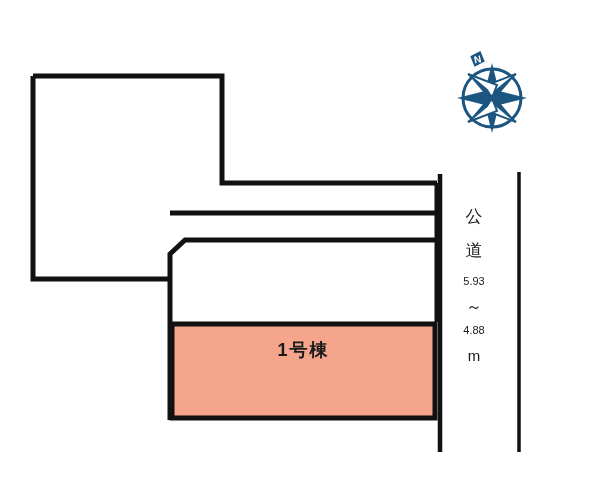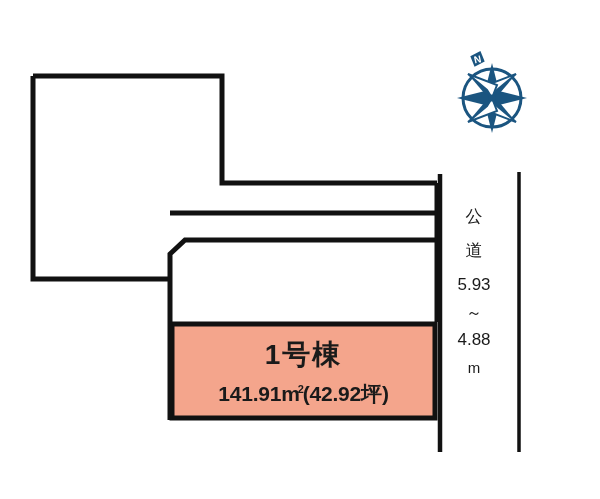--- a/index.html
+++ b/index.html
@@ -31,21 +31,21 @@
     color: #1a1a1a;
     white-space: nowrap;
     line-height: 1;
   }
   
   #parcel-name-label {
     left: 0;
     right: 9px;
     top: 341px;
     text-align: center;
-    font-size: 28px;
+    font-size: 18px;
     font-weight: 700;
     letter-spacing: 2px;
     
     width: 267px;
     margin-left: 170px;
   }
   #parcel-area-label {
     top: 383px;
     width: 267px;
     margin-left: 170px;
@@ -69,21 +69,21 @@
     text-align: center;
     color: #1a1a1a;
   }
   #road-annotation .road-ch {
     font-size: 17px;
     line-height: 1;
     margin-bottom: 17px;
     font-family: "DejaVu Sans", "Liberation Sans", sans-serif;
   }
   #road-annotation .road-num {
-    font-size: 17px;
+    font-size: 11px;
     line-height: 1;
     margin-bottom: 12px;
   }
   #road-annotation .road-tilde {
     font-size: 16px;
     line-height: 1;
     margin-bottom: 10px;
     font-family: "DejaVu Sans", "Liberation Sans", sans-serif;
   }
   #road-annotation .road-unit {
@@ -141,21 +141,20 @@
 
       <g>
         <path d="M13,3 L24,0 L26,11 L15,14 Z" fill="#1B5580" transform="rotate(-12 19 7)"></path>
         <text x="19.5" y="11" font-family="'Liberation Sans', sans-serif" font-size="10" font-weight="bold" fill="#ffffff" text-anchor="middle" transform="rotate(-12 19 7)">N</text>
       </g>
     </g>
   </svg>
 
   <div class="lbl" id="parcel-name-label">1号棟</div>
 
-  <div class="lbl" id="parcel-area-label"><span>141.91</span><span>m</span><span class="sup">2</span><span>(42.92坪)</span></div>
 
   <div id="road-annotation">
     <div class="road-ch">公</div>
     <div class="road-ch">道</div>
     <div class="road-num">5.93</div>
     <div class="road-tilde">～</div>
     <div class="road-num">4.88</div>
     <div class="road-unit">m</div>
   </div>
 

